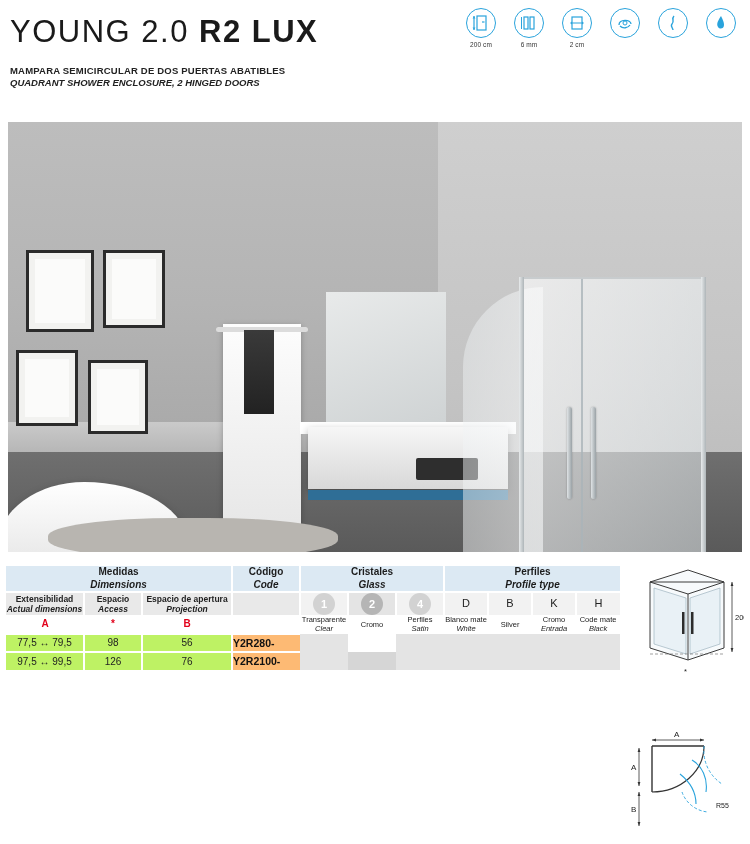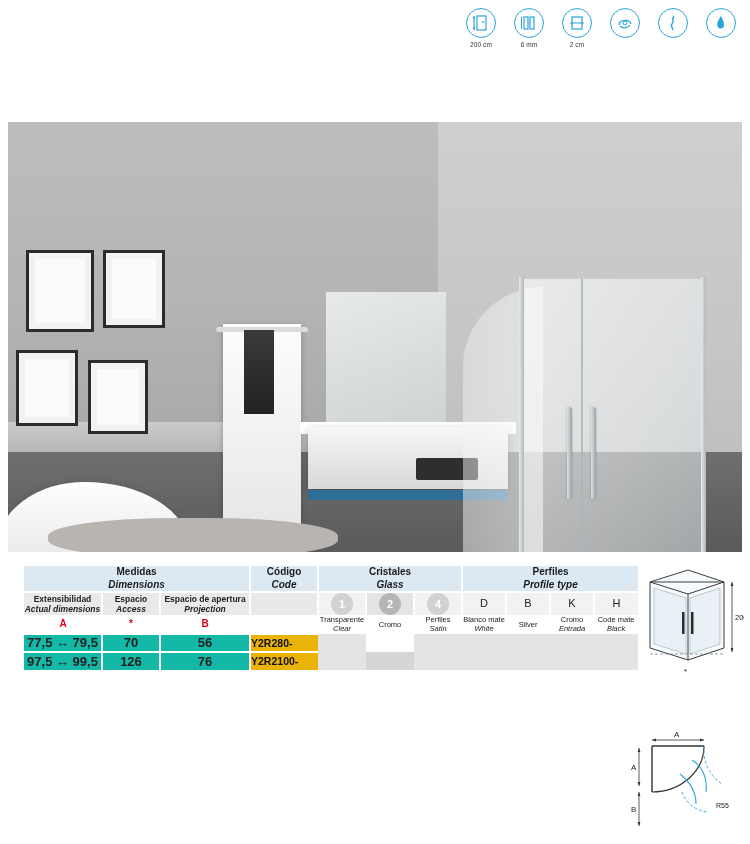--- a/index.html
+++ b/index.html
@@ -157,43 +157,43 @@
     position: absolute; width: 5px; height: 92px; border-radius: 3px;
     background: linear-gradient(90deg,#dfe3e5,#9aa2a6);
     box-shadow: 0 0 2px rgba(0,0,0,.3);
   }
   .post {
     position: absolute; width: 5px; background: linear-gradient(90deg,#e8ebec,#aeb5b8);
   }
 
   
   .table-wrap {
-    position: absolute; left: 24px; top: 566px; width: 612px;
+    position: absolute; left: 6px; top: 566px; width: 612px;
     font-size: 9px;
   }
   table.spec { border-collapse: collapse; width: 612px; table-layout: fixed; }
   table.spec td, table.spec th { padding: 0; }
   .hdr {
     background: #dce9f3; text-align: center; color: #1c1c1c;
     font-weight: 700; font-size: 10px; line-height: 1.25; padding: 6px 2px;
     border-right: 2px solid #fff;
   }
   .hdr .it { font-style: italic; font-weight: 700; display: block; }
   .sub {
     background: #e9e9e9; text-align: center; font-size: 8.5px; line-height: 1.2;
     padding: 5px 2px; font-weight: 700; border-right: 2px solid #fff;
     border-top: 2px solid #fff;
   }
   .sub .it { font-style: italic; font-weight: 700; display: block; }
   .cellnum {
-    background: #14b8a6; text-align: center; font-size: 13px; padding: 4px 2px;
-    border-right: 2px solid #fff; border-top: 2px solid #fff; color: #222; font-weight: bold;
+    background: #bef264; text-align: center; font-size: 10px; padding: 4px 2px;
+    border-right: 2px solid #fff; border-top: 2px solid #fff; color: #222;
   }
   .code-cell {
-    background: #eab308; text-align: left; font-weight: 700; font-size: 10.5px;
+    background: #fdba74; text-align: left; font-weight: 700; font-size: 10.5px;
     padding: 4px 2px 4px 6px; border-top: 2px solid #fff; color: #111;
   }
   .red { color: #e2001a; font-weight: 700; font-size: 10px; }
   .sw {
     height: 18px; background: #e4e4e4;
   }
   .sw.empty { background: #ffffff; }
   .sw.gray { background: #d6d6d6; }
   .badge {
     display: inline-block; width: 22px; height: 22px; border-radius: 50%;
@@ -215,20 +215,29 @@
   .diag-bottom {
     position: absolute; left: 630px; top: 730px; width: 118px; height: 108px;
   }
   .dlabel { font-size: 7.5px; fill: #222; }
 </style>
 </head>
 <body>
 
 <div class="page">
 
+  <div class="header">
+    <div class="title-row">
+      <div class="title"><span>YOUNG 2.0 </span><span class="bold">R2 LUX</span></div>
+    </div>
+    <div class="subtitle-block">
+      <div class="subtitle-es">MAMPARA SEMICIRCULAR DE DOS PUERTAS ABATIBLES</div>
+      <div class="subtitle-en">QUADRANT SHOWER ENCLOSURE, 2 HINGED DOORS</div>
+    </div>
+  </div>
 
   <div class="icon-strip">
 
     <div class="icon-item">
       <div class="icon-circle">
         <svg width="20" height="20" viewBox="0 0 20 20">
           <rect x="6" y="3" width="9" height="14" fill="none" stroke="#29a3dc" stroke-width="1.2"></rect>
           <line x1="3" y1="3" x2="3" y2="17" stroke="#29a3dc" stroke-width="1.2"></line>
           <polygon points="3,3 1.6,5.5 4.4,5.5" fill="#29a3dc"></polygon>
           <polygon points="3,17 1.6,14.5 4.4,14.5" fill="#29a3dc"></polygon>
@@ -448,21 +457,21 @@
           <span class="it">Entrada</span>
         </td>
         <td class="optlabel">
           <span>Code mate</span>
           <span class="it">Black</span>
         </td>
       </tr>
 
       <tr>
         <td class="cellnum">77,5 ↔ 79,5</td>
-        <td class="cellnum">70</td>
+        <td class="cellnum">98</td>
         <td class="cellnum">56</td>
         <td class="code-cell">Y2R280-</td>
         <td class="sw"></td>
         <td class="sw empty"></td>
         <td class="sw"></td>
         <td class="sw"></td>
         <td class="sw"></td>
         <td class="sw"></td>
         <td class="sw"></td>
       </tr>

